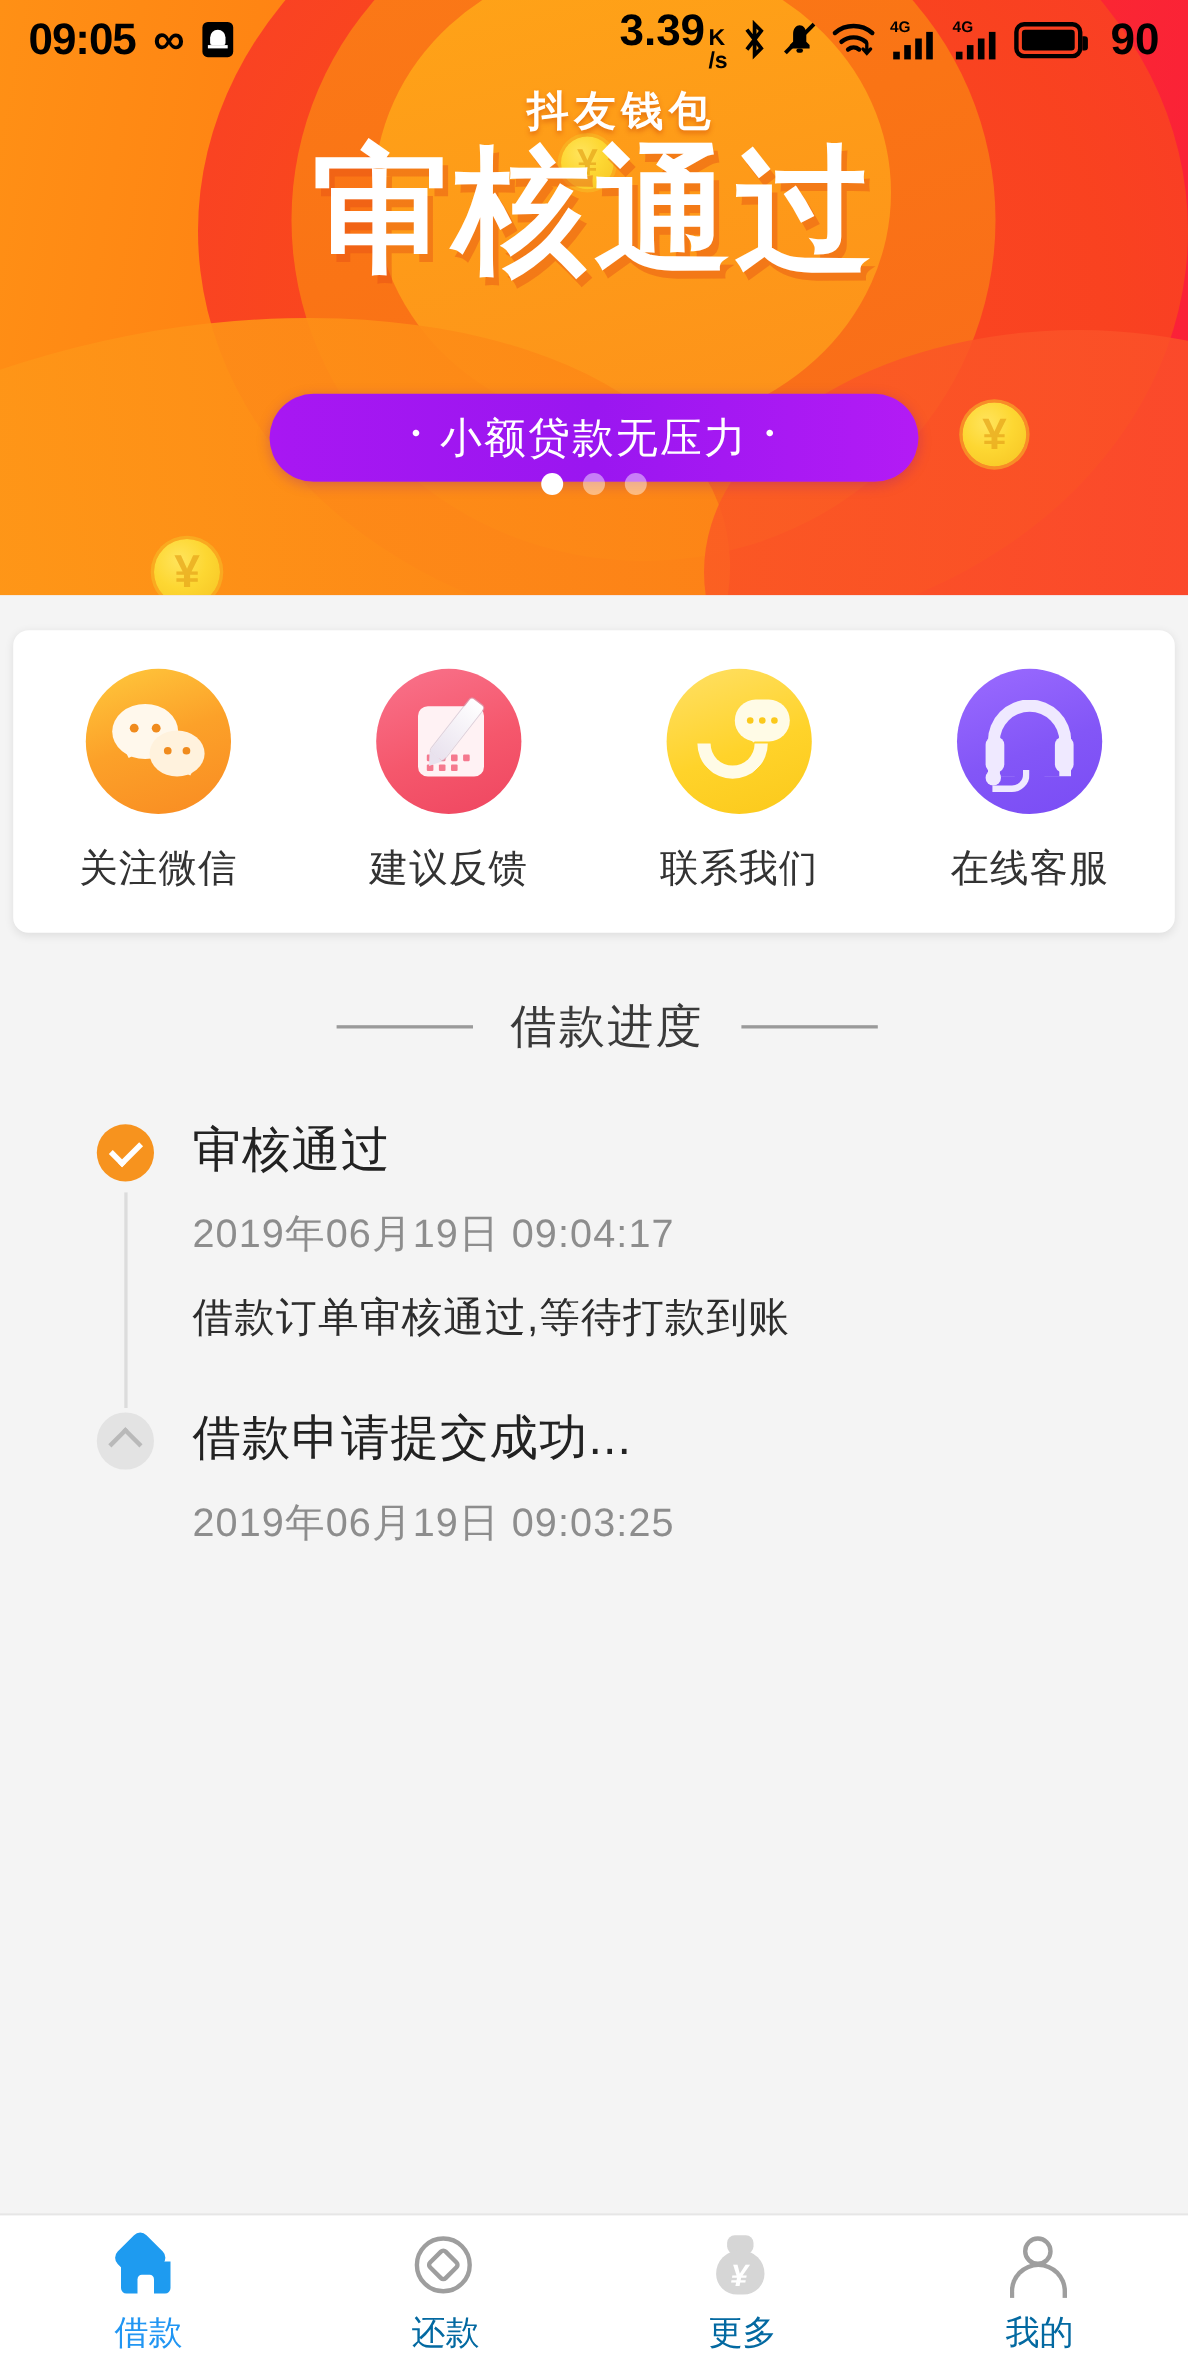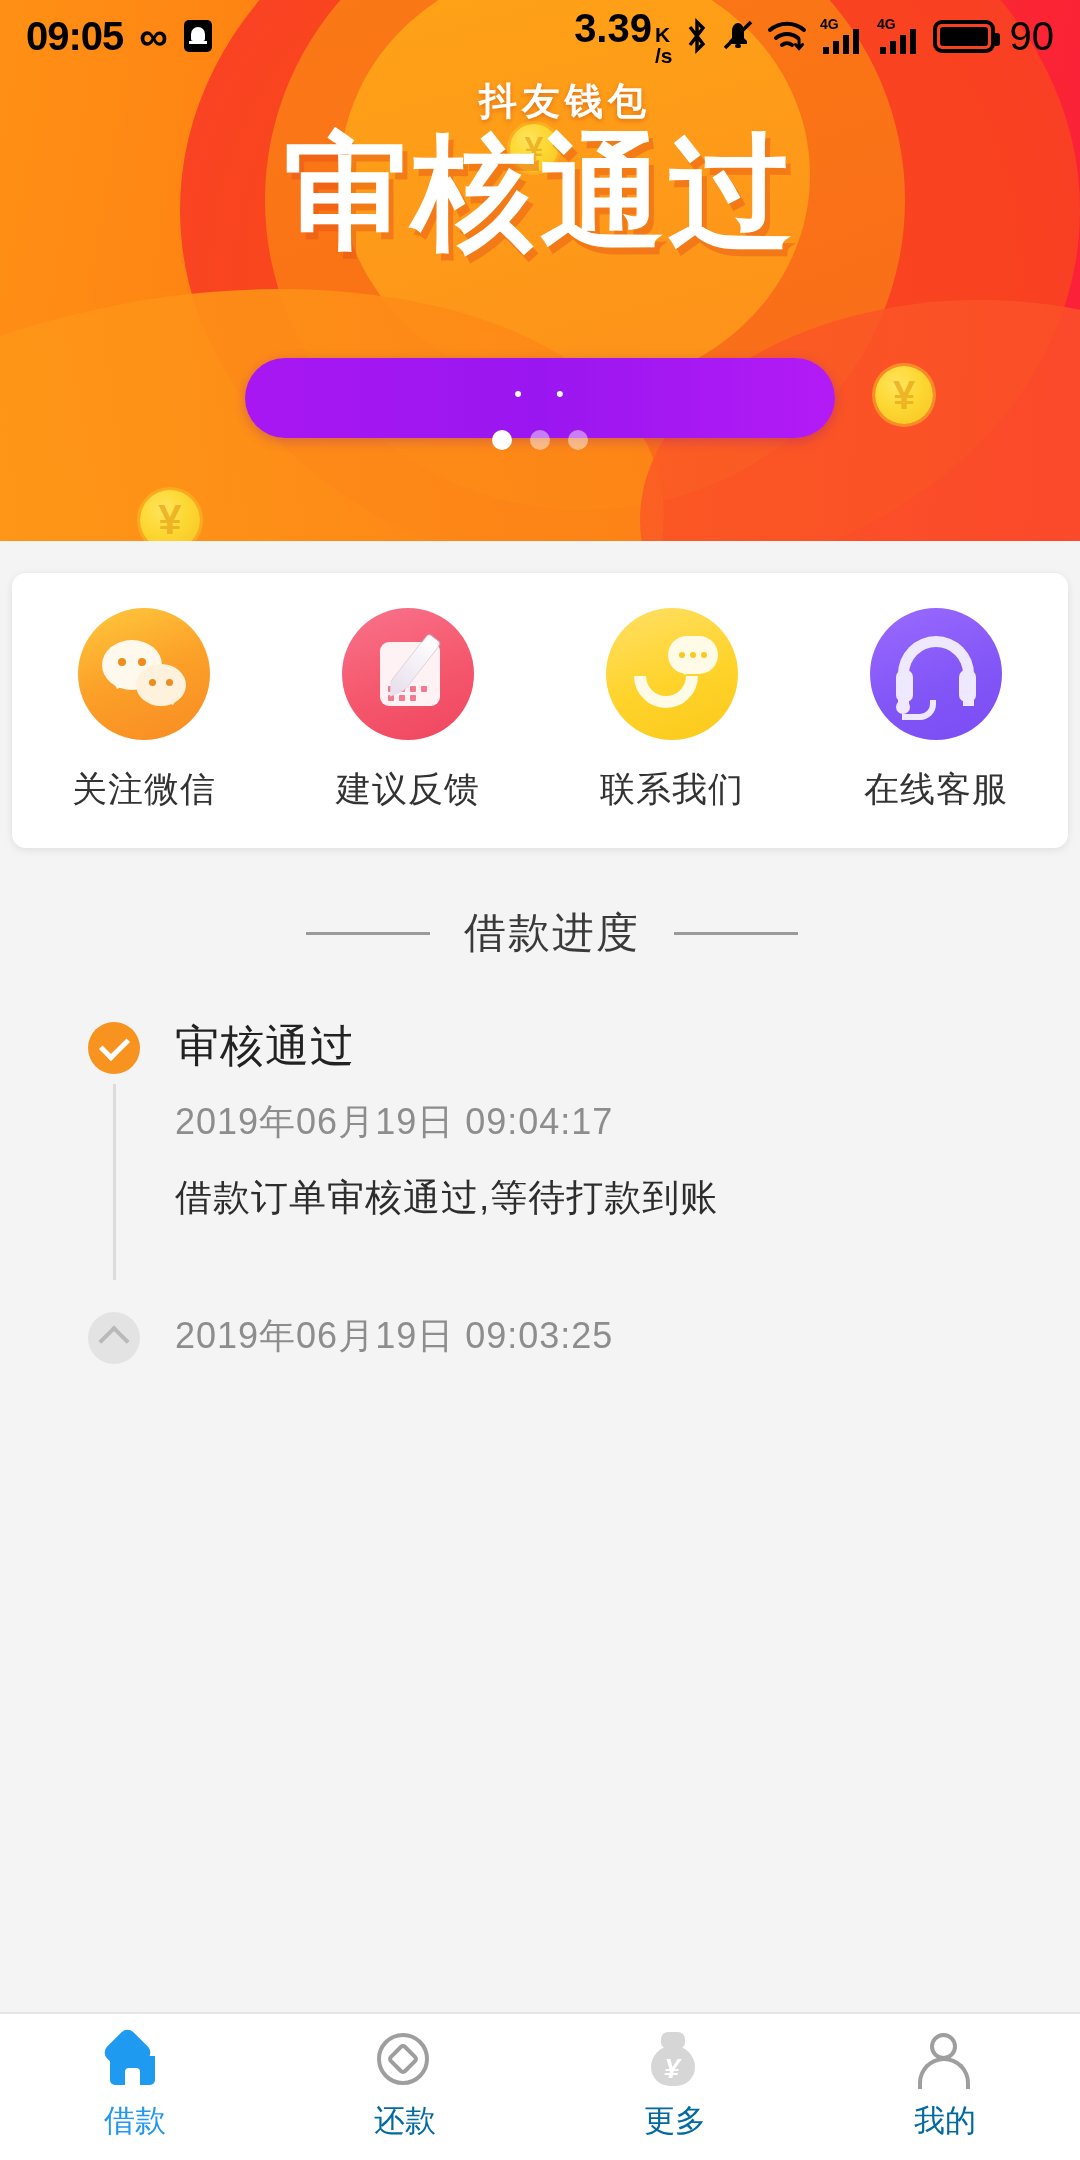--- a/index.html
+++ b/index.html
@@ -41,21 +41,21 @@
   .ic{ display:block; }
   .sb-batt{
     width:62px; height:33px; border:4px solid #000; border-radius:9px;
     position:relative; display:flex; align-items:center; padding:3px;
   }
   .sb-batt .fill{ width:100%; height:100%; background:#000; border-radius:3px; }
   .sb-batt:after{
     content:""; position:absolute; right:-9px; top:9px;
     width:5px; height:13px; background:#000; border-radius:0 3px 3px 0;
   }
-  .sb-pct{ font-size:40px; font-weight:400; margin-left:4px; }
+  .sb-pct{ font-size:40px; font-weight:700; margin-left:15px; }
 
   
   .banner{
     position:absolute; top:0; left:0; width:1080px; height:541px;
     overflow:hidden;
     background:linear-gradient(100deg,#ff9015 0%,#ff8413 22%,#fb5a1d 52%,#fb2a2f 78%,#fa1f3a 100%);
   }
   .oval{
     position:absolute; border-radius:50%;
   }
@@ -300,20 +300,21 @@
   </div>
   <div class="coin coin-c">
     <span>¥</span>
   </div>
 
   <div class="brandline">抖友钱包</div>
   <div class="headline">审核通过</div>
 
   <div class="pill">
     <span class="dotglyph">•</span>
+    <span>小额贷款无压力</span>
     <span class="dotglyph">•</span>
   </div>
 
   <div class="dots">
     <i class="on"></i>
     <i></i>
     <i></i>
   </div>
 </div>
 
@@ -438,20 +439,21 @@
   <div class="tl-item" style="height:262px">
     <span class="tl-dot done"></span>
     <span class="tl-line" style="height:196px"></span>
     <div class="tl-title">审核通过</div>
     <div class="tl-time">2019年06月19日 09:04:17</div>
     <div class="tl-desc">借款订单审核通过,等待打款到账</div>
   </div>
 
   <div class="tl-item">
     <span class="tl-dot pending"></span>
+    <div class="tl-title">借款申请提交成功...</div>
     <div class="tl-time">2019年06月19日 09:03:25</div>
   </div>
 
 </div>
 
 <div class="tabbar">
 
   <div class="tab active">
     <span class="tab-ic">
       <i class="ic-home-roof"></i>

